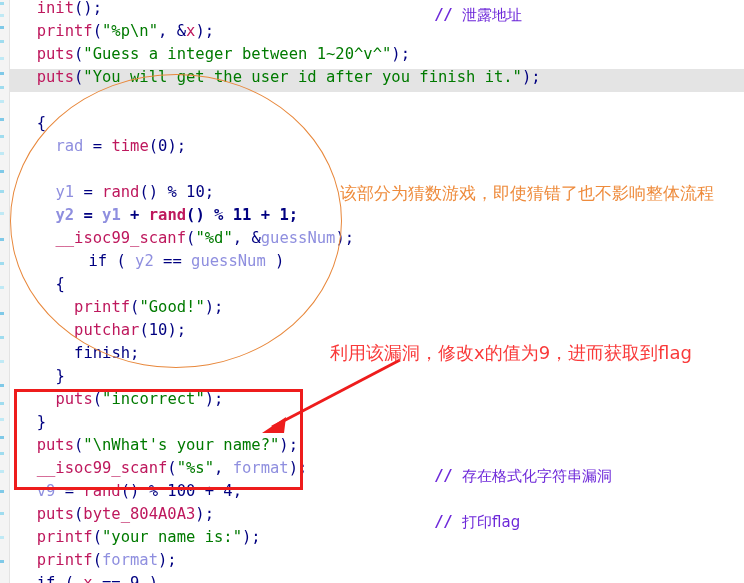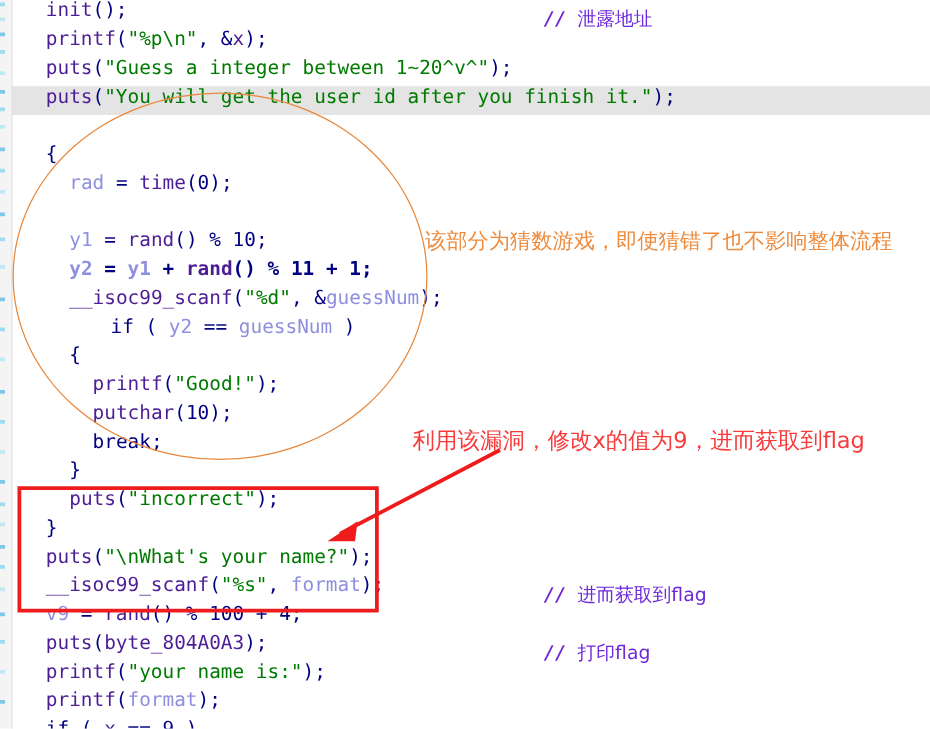--- a/index.html
+++ b/index.html
@@ -73,21 +73,21 @@
     left: 9px;
     top: 69px;
     width: 735px;
     height: 23px;
     background: #e4e4e4;
     z-index: 2;
   }
 
   
   .kw    { color: #000080; }          
-  .fn    { color: #4c1d95; }          
+  .fn    { color: #be185d; }          
   .var   { color: #8f8fdf; }          
   .str   { color: #007a00; }
   .punct { color: #000080; }
 
   
   .comment-cn {
     position: absolute;
     color: #6d28d9;
     font-size: 15px;
     font-family: "DejaVu Sans", "Liberation Sans", sans-serif;
@@ -204,36 +204,36 @@
       <div class="line" style="top: 66px; left: 18.7px;"><span class="fn">puts</span><span class="punct">(</span><span class="str">"You will get the user id after you finish it."</span><span class="punct">);</span></div>
       <div class="line" style="top: 112px; left: 18.7px;"><span class="punct">{</span></div>
       <div class="line" style="top: 135px; left: 37.4px;"><span class="var">rad</span><span class="punct"> = </span><span class="fn">time</span><span class="punct">(0);</span></div>
       <div class="line" style="top: 181px; left: 37.4px;"><span class="var">y1</span><span class="punct"> = </span><span class="fn">rand</span><span class="punct">() % 10;</span></div>
       <div class="line" style="top: 204px; left: 37.4px; font-weight: bold;"><span class="var">y2</span><span class="punct"> = </span><span class="var">y1</span><span class="punct"> + </span><span class="fn">rand</span><span class="punct">() % 11 + 1;</span></div>
       <div class="line" style="top: 227px; left: 37.4px;"><span class="fn">__isoc99_scanf</span><span class="punct">(</span><span class="str">"%d"</span><span class="punct">, &amp;</span><span class="var">guessNum</span><span class="punct">);</span></div>
       <div class="line" style="top: 250px; left: 37.4px; margin-left: 33px;"><span class="kw">if</span><span class="punct"> ( </span><span class="var">y2</span><span class="punct"> == </span><span class="var">guessNum</span><span class="punct"> )</span></div>
       <div class="line" style="top: 273px; left: 37.4px;"><span class="punct">{</span></div>
       <div class="line" style="top: 296px; left: 56.1px;"><span class="fn">printf</span><span class="punct">(</span><span class="str">"Good!"</span><span class="punct">);</span></div>
       <div class="line" style="top: 319px; left: 56.1px;"><span class="fn">putchar</span><span class="punct">(10);</span></div>
-      <div class="line" style="top: 342px; left: 56.1px;"><span class="kw">break</span><span class="punct">;</span></div>
+      <div class="line" style="top: 342px; left: 56.1px;"><span class="kw">finish</span><span class="punct">;</span></div>
       <div class="line" style="top: 365px; left: 37.4px;"><span class="punct">}</span></div>
       <div class="line" style="top: 388px; left: 37.4px;"><span class="fn">puts</span><span class="punct">(</span><span class="str">"incorrect"</span><span class="punct">);</span></div>
       <div class="line" style="top: 411px; left: 18.7px;"><span class="punct">}</span></div>
       <div class="line" style="top: 434px; left: 18.7px;"><span class="fn">puts</span><span class="punct">(</span><span class="str">"\nWhat's your name?"</span><span class="punct">);</span></div>
       <div class="line" style="top: 457px; left: 18.7px;"><span class="fn">__isoc99_scanf</span><span class="punct">(</span><span class="str">"%s"</span><span class="punct">, </span><span class="var">format</span><span class="punct">);</span></div>
       <div class="line" style="top: 480px; left: 18.7px;"><span class="var">v9</span><span class="punct"> = </span><span class="fn">rand</span><span class="punct">() % 100 + 4;</span></div>
       <div class="line" style="top: 503px; left: 18.7px;"><span class="fn">puts</span><span class="punct">(</span><span class="fn">byte_804A0A3</span><span class="punct">);</span></div>
       <div class="line" style="top: 526px; left: 18.7px;"><span class="fn">printf</span><span class="punct">(</span><span class="str">"your name is:"</span><span class="punct">);</span></div>
       <div class="line" style="top: 549px; left: 18.7px;"><span class="fn">printf</span><span class="punct">(</span><span class="var">format</span><span class="punct">);</span></div>
       <div class="line" style="top: 572px; left: 18.7px;"><span class="kw">if</span><span class="punct"> ( </span><span class="fn">x</span><span class="punct"> == 9 )</span></div>
     </div>
 
   <div id="comments">
       <div class="comment-cn" style="left: 435px; top: 6px;"><span class="slashes">// </span><span>泄露地址</span></div>
-      <div class="comment-cn" style="left: 435px; top: 467px;"><span class="slashes">// </span><span>进而获取到flag</span></div>
+      <div class="comment-cn" style="left: 435px; top: 467px;"><span class="slashes">// </span><span>存在格式化字符串漏洞</span></div>
       <div class="comment-cn" style="left: 435px; top: 513px;"><span class="slashes">// </span><span>打印flag</span></div>
     </div>
 
   <div id="ellipse-annotation"></div>
   <div id="orange-note">该部分为猜数游戏，即使猜错了也不影响整体流程</div>
 
   <div id="red-box"></div>
   <svg id="red-arrow" viewBox="0 0 160 85">
     <line x1="150" y1="5" x2="22" y2="72" stroke="#ee1c1c" stroke-width="3"></line>
     <polygon points="12,78 36,62 34,78" fill="#ee1c1c"></polygon>

